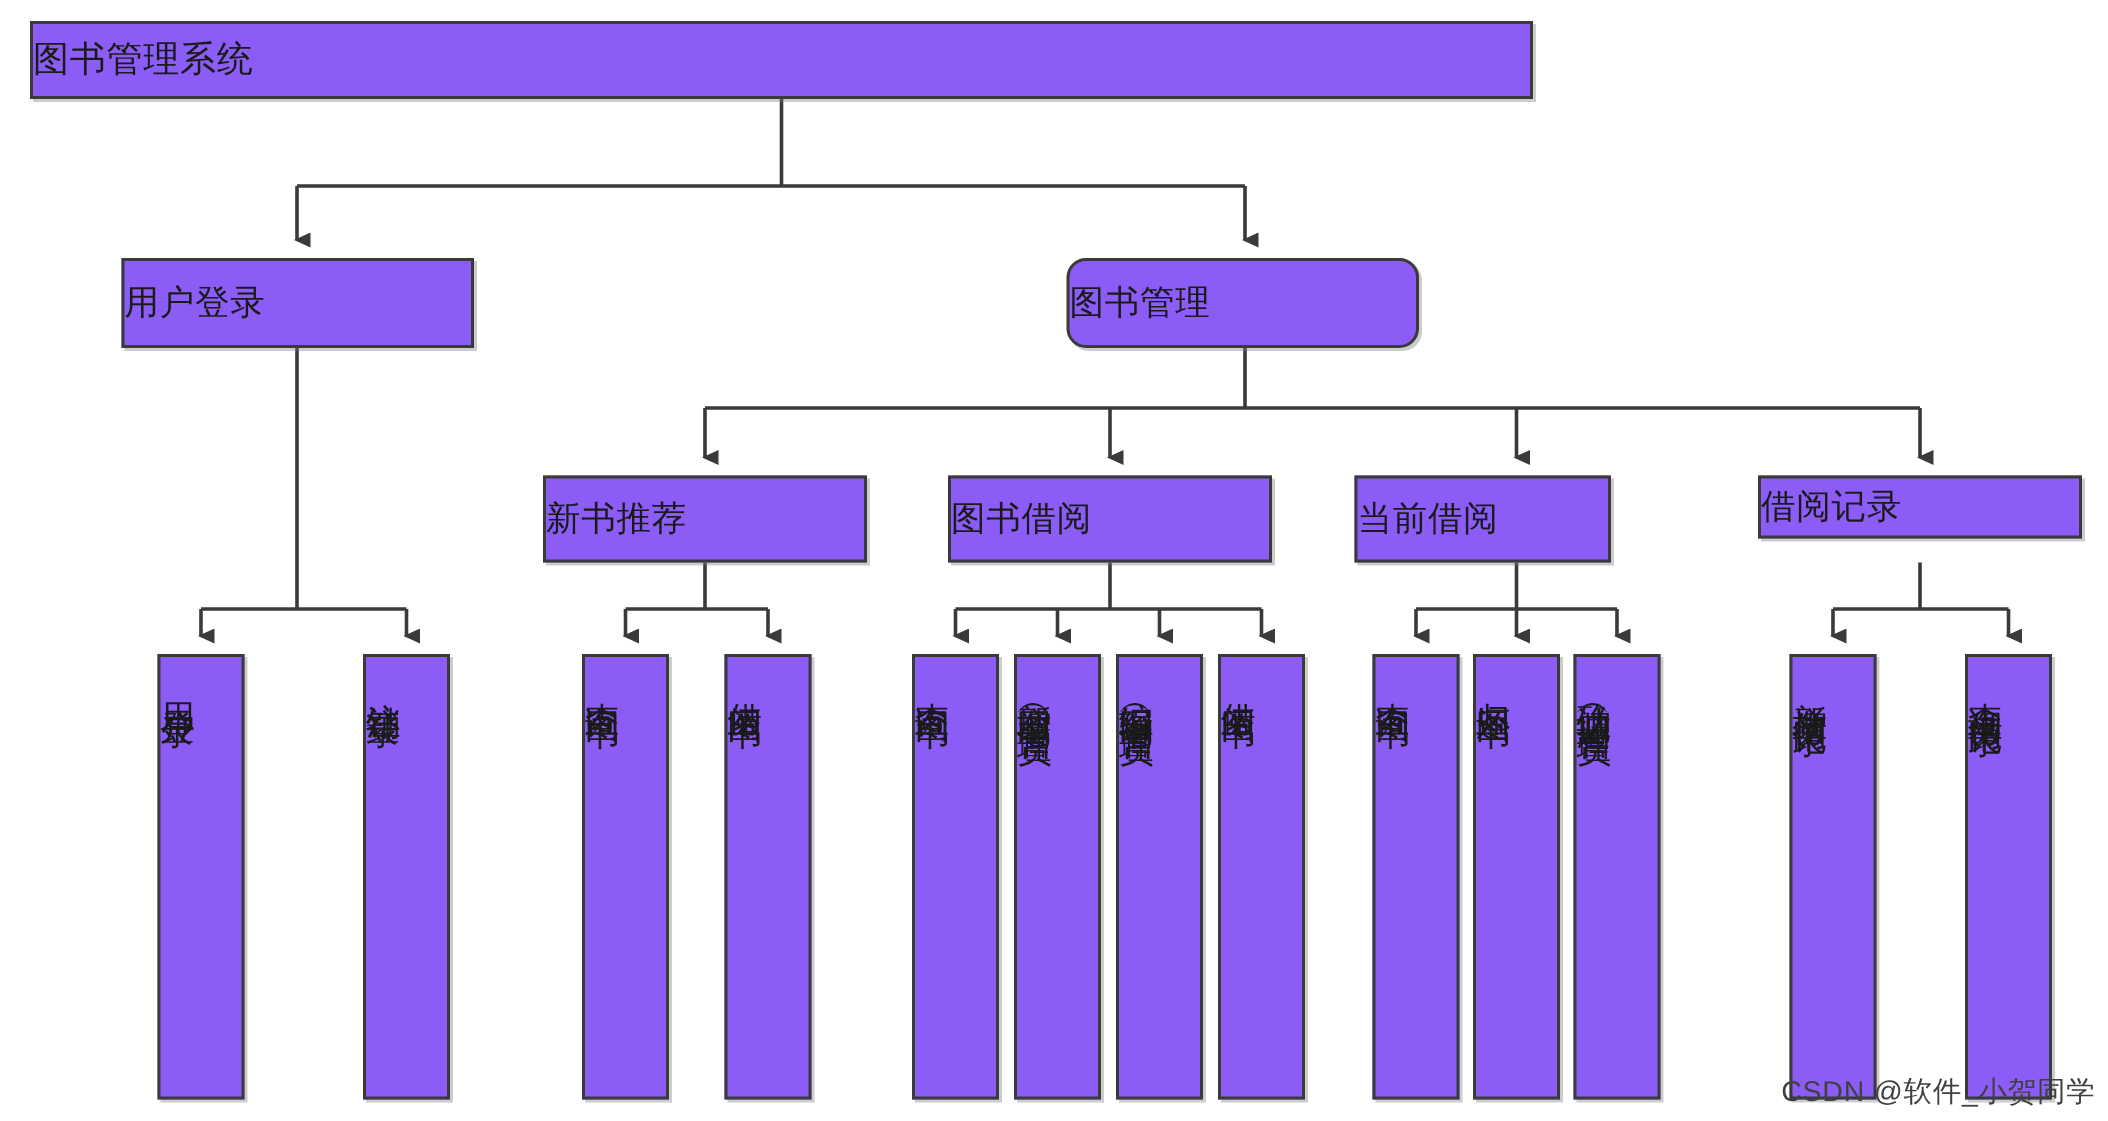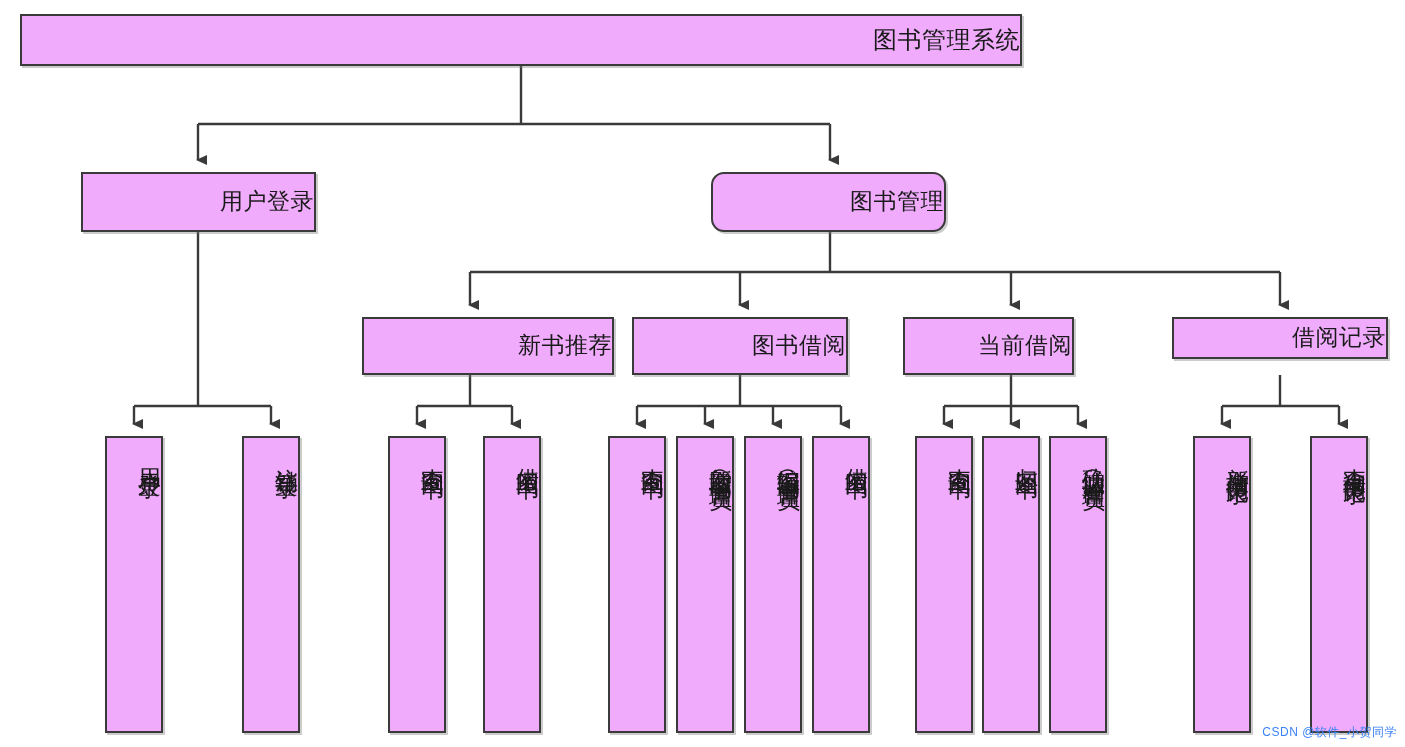--- a/index.html
+++ b/index.html
@@ -22,25 +22,25 @@
     left: 0;
     top: 0;
     width: 1405px;
     height: 747px;
     pointer-events: none;
   }
   .node {
     position: absolute;
     box-sizing: border-box;
     border: 2px solid #3a3a3a;
-    background: #f0abfc;
+    background: #8b5cf6;
     color: #1a1a1a;
     display: flex;
     align-items: center;
-    justify-content: flex-end;
+    justify-content: flex-start;
     box-shadow: 2px 2px 0 rgba(120,120,120,0.38);
   }
   .node .label {
     display: block;
     line-height: 1.12;
     letter-spacing: 0.5px;
     white-space: nowrap;
   }
   
   .node.h .label {
@@ -59,22 +59,22 @@
     text-orientation: upright;
     font-size: 23px;
     letter-spacing: 3px;
     line-height: 1;
     white-space: pre-line;
   }
   .watermark {
     position: absolute;
     right: 8px;
     bottom: 6px;
-    font-size: 12px;
-    color: #3b82f6;
+    font-size: 19px;
+    color: #404040;
     letter-spacing: 0.5px;
     white-space: nowrap;
     pointer-events: none;
   }
 </style>
 </head>
 <body>
 
 <div id="canvas">
 
@@ -132,21 +132,21 @@
     <span class="label">图书管理系统</span>
   </div>
 
   <div class="node h" style="left:81px; top:172px; width:235px; height:60px;">
     <span class="label">用户登录</span>
   </div>
   <div class="node h" style="left:711px; top:172px; width:235px; height:60px;border-radius:13px;">
     <span class="label">图书管理</span>
   </div>
 
-  <div class="node h" style="left:362px; top:317px; width:252px; height:58px;font-family:Liberation Serif, serif;">
+  <div class="node h" style="left:362px; top:317px; width:216px; height:58px;font-family:Liberation Serif, serif;">
     <span class="label">新书推荐</span>
   </div>
   <div class="node h" style="left:632px; top:317px; width:216px; height:58px;">
     <span class="label">图书借阅</span>
   </div>
   <div class="node h" style="left:903px; top:317px; width:171px; height:58px;">
     <span class="label">当前借阅</span>
   </div>
   <div class="node h" style="left:1172px; top:317px; width:216px; height:42px;">
     <span class="label">借阅记录</span>

